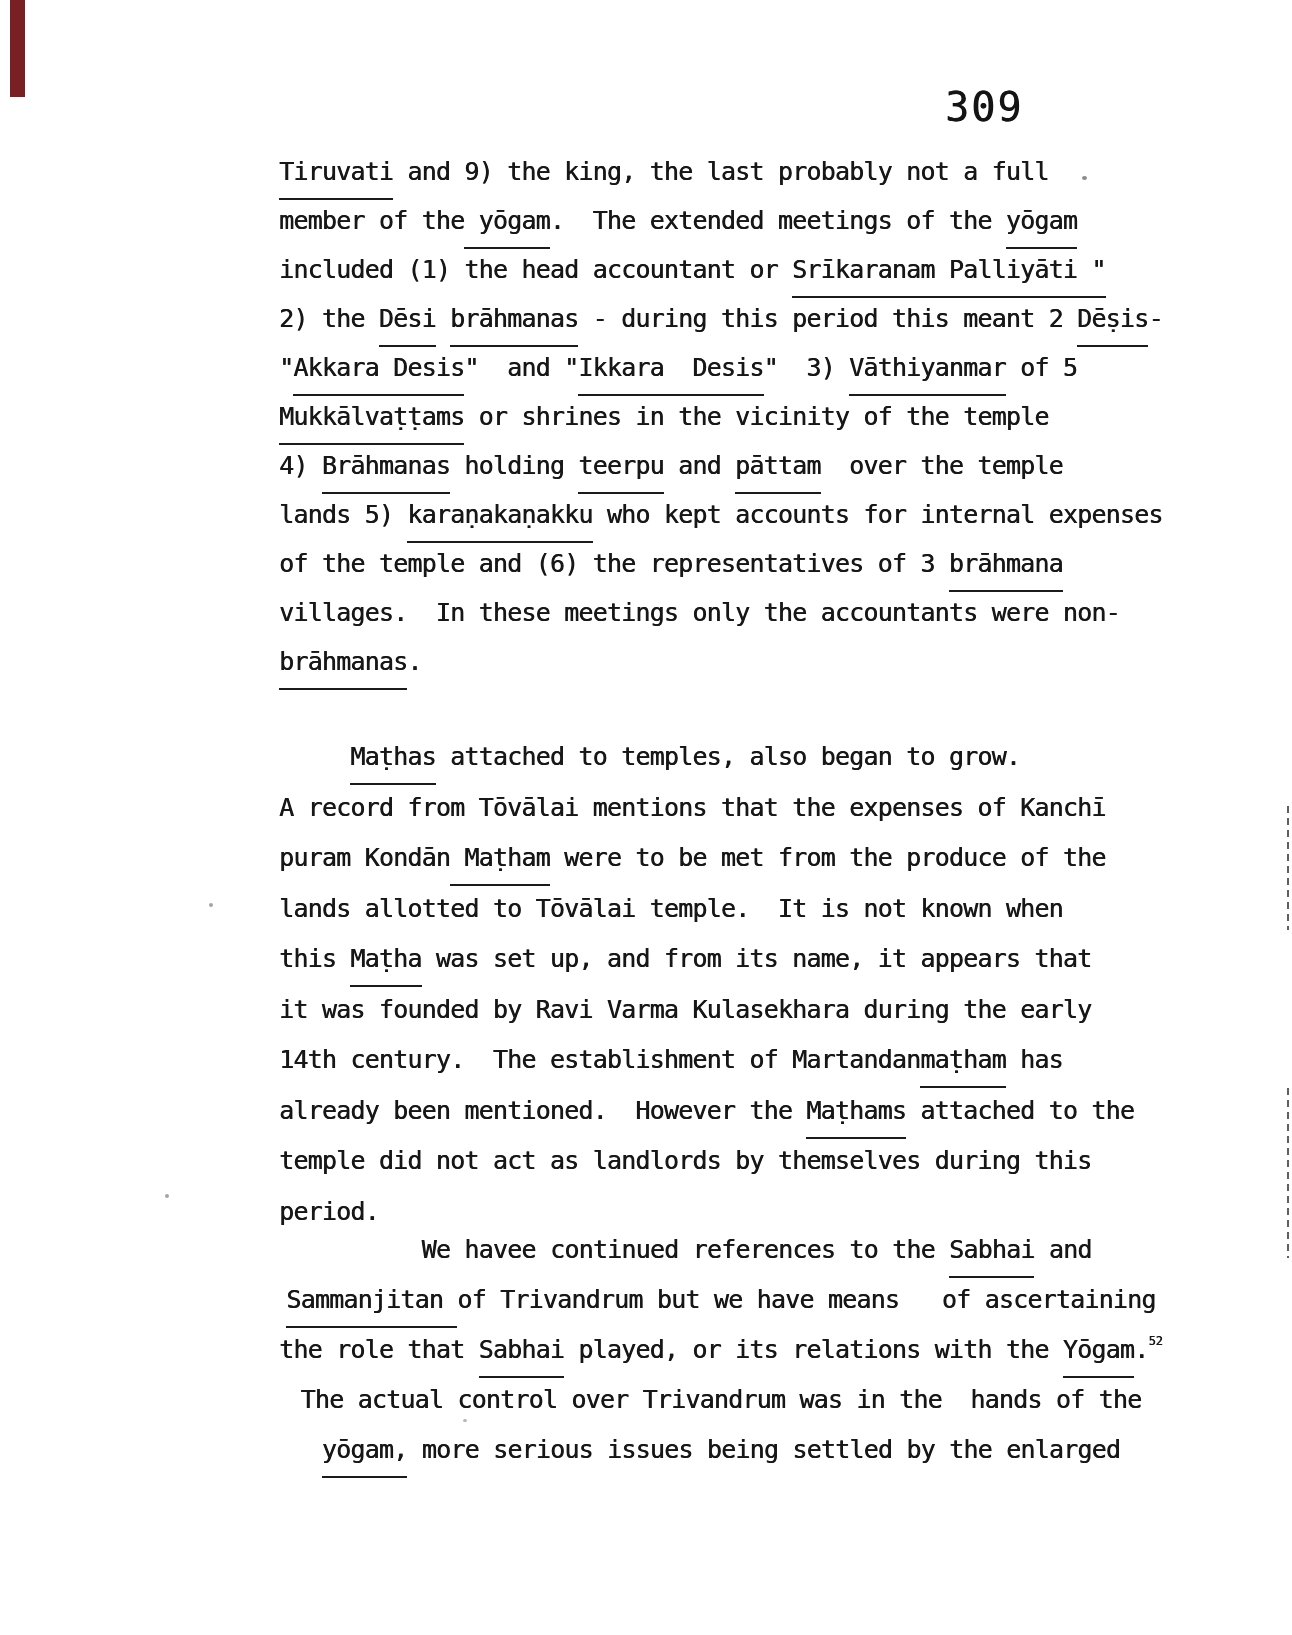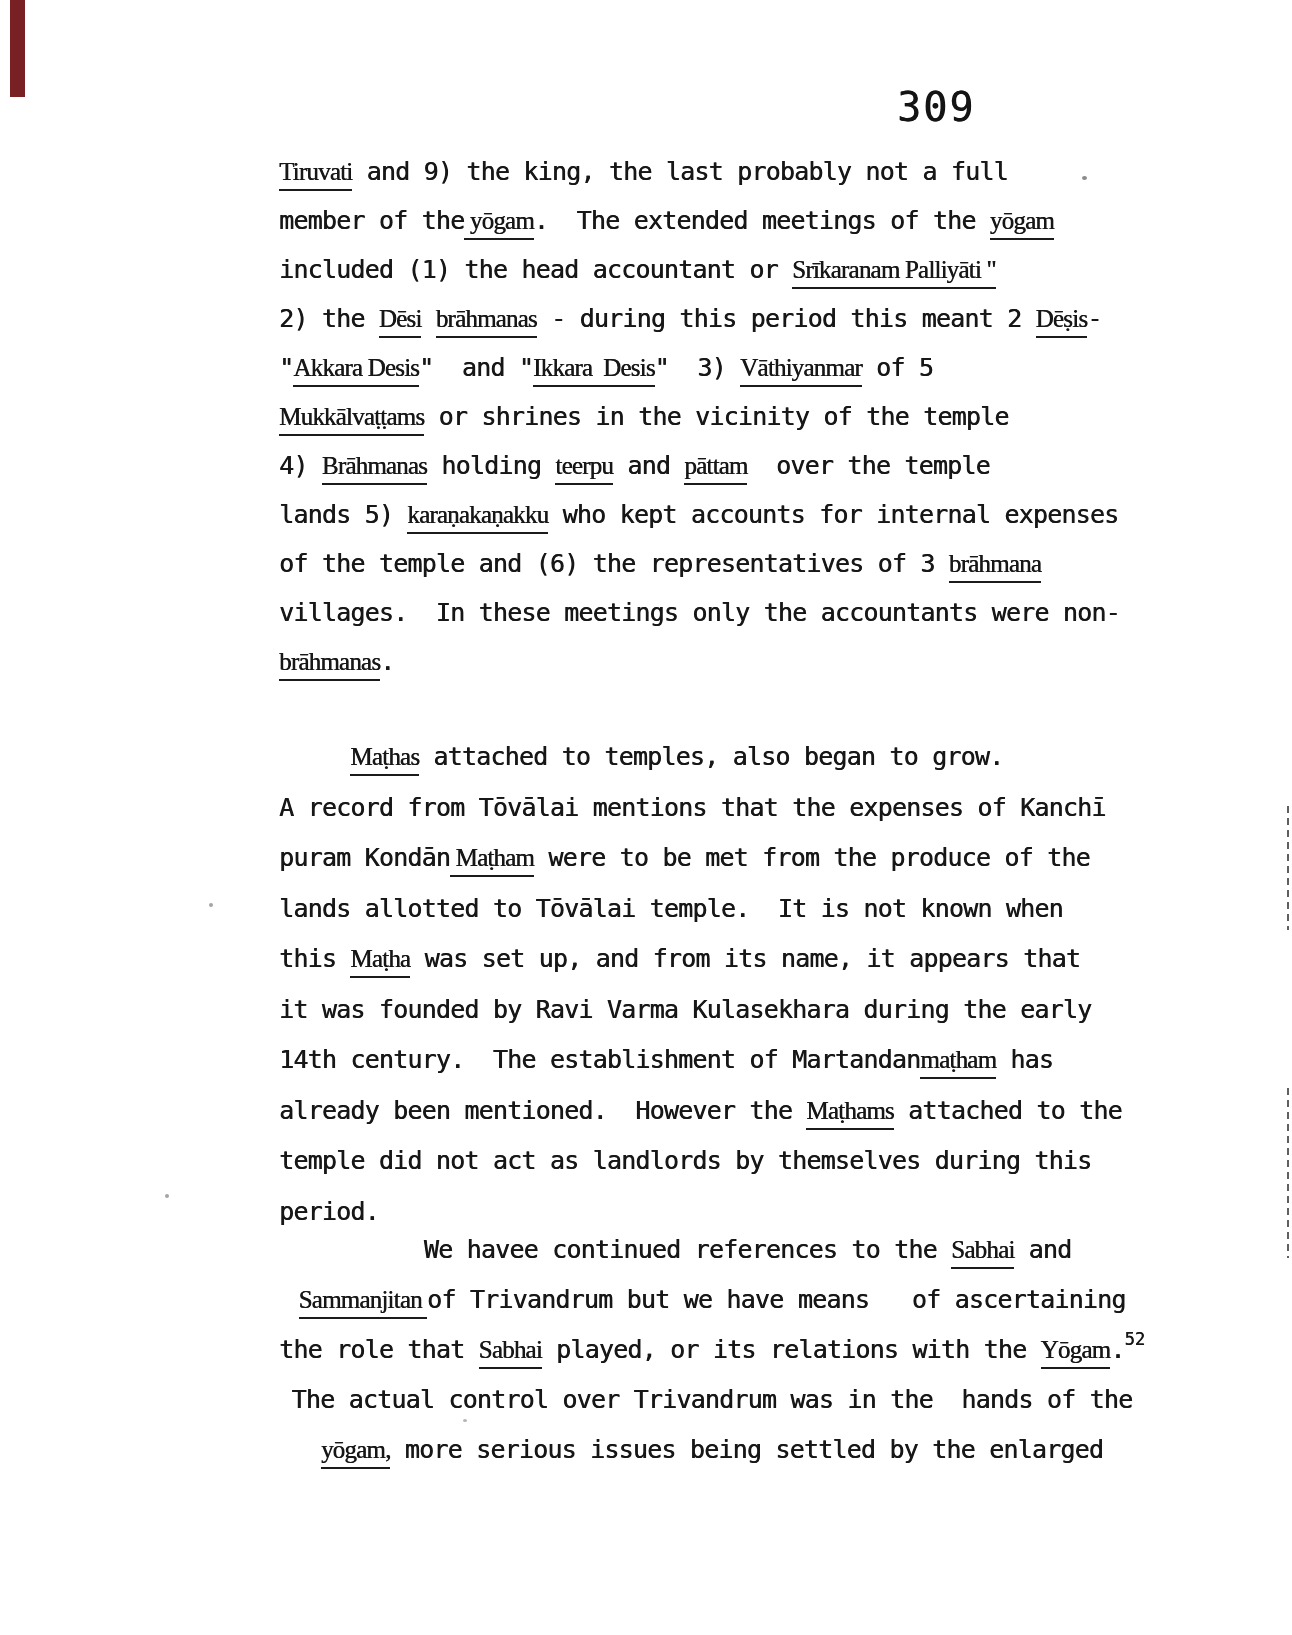--- a/index.html
+++ b/index.html
@@ -6,21 +6,21 @@
   #stage {
     position: relative;
     width: 1292px;
     height: 1635px;
     background: #ffffff;
     overflow: hidden;
     font-family: "DejaVu Sans Mono", "Liberation Mono", monospace;
   }
   .pagenum {
     position: absolute;
-    left: 897px;
+    left: 945px;
     top: 84px;
     font-size: 40px;
     color: #141414;
     letter-spacing: 2px;
     text-shadow: 0.6px 0 0 #141414;
     white-space: pre;
   }
   .textblock {
     position: absolute;
     left: 279px;
@@ -34,25 +34,24 @@
   .para { position: absolute; left: 0; }
   .para.p1 { top: 147px; }
   .para.p1 .line { height: 49px; line-height: 49px; }
   .para.p2 { top: 732px; }
   .para.p2 .line { height: 50.5px; line-height: 50.5px; }
   .para.p3 { top: 1225px; text-align: center; }
   .para.p3 .line { height: 50px; line-height: 50px; }
   .line { white-space: pre; }
   .u {
     border-bottom: 2.5px solid #1b1b1b;
-    padding-bottom: 4px;
-    font-family: Liberation Serif, serif;
+    padding-bottom: 12px;
   }
   .sup {
-    font-size: 17px;
+    font-size: 12px;
     position: relative;
     top: -13px;
     letter-spacing: 0;
   }
   .red-strip {
     position: absolute;
     left: 10px;
     top: 0;
     width: 15px;
     height: 97px;

